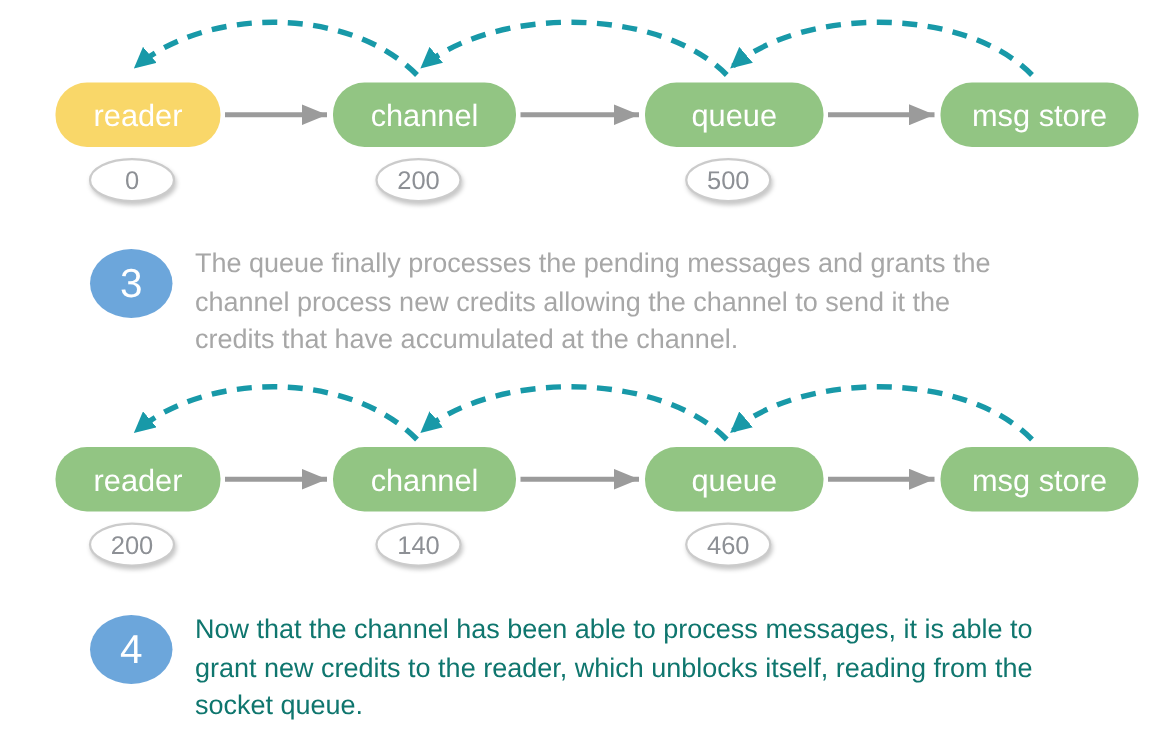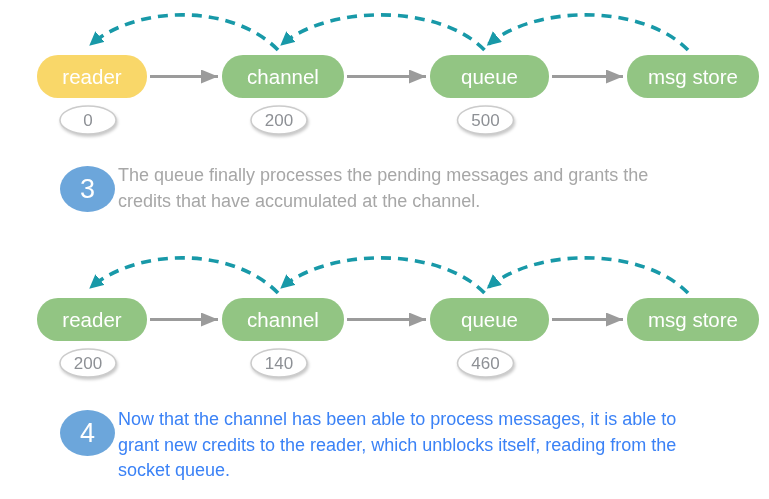--- a/index.html
+++ b/index.html
@@ -17,21 +17,21 @@
   .step{position:absolute;left:0;width:769px;}
   #step-0{top:163px;}
   #step-1{top:407px;}
   .step-badge{
     position:absolute;left:28px;top:3px;
     width:55px;height:46px;border-radius:50%;
     display:flex;align-items:center;justify-content:center;
     color:#ffffff;font-size:27px;
   }
   .step-text{
-    position:absolute;left:86px;top:0;
+    position:absolute;left:98px;top:0;
     font-size:18px;line-height:25.7px;color:#a7a7a7;
     white-space:nowrap;
   }
   .flow-node-label{fill:#ffffff;font-size:20.5px;font-family:"Liberation Sans",sans-serif;}
   .credit-label{font-size:17px;font-family:"Liberation Sans",sans-serif;}
 </style>
 </head>
 <body>
 
 <div class="canvas">
@@ -80,20 +80,21 @@
         <text x="661" y="84" text-anchor="middle" fill="#ffffff" class="flow-node-label">msg store</text>
       </g>
     </svg>
 
   <div class="step" id="step-0">
     <div class="step-badge" style="background: rgb(108, 166, 219);">
       <span>3</span>
     </div>
     <div class="step-text" style="color: rgb(167, 167, 167);">
       <div>The queue finally processes the pending messages and grants the</div>
+      <div>channel process new credits allowing the channel to send it the</div>
       <div>credits that have accumulated at the channel.</div>
     </div>
   </div>
 
   <svg id="row-1" class="flow-row" viewBox="0 0 769 145">
       <defs>
         <marker id="gh1" markerUnits="userSpaceOnUse" markerWidth="18" markerHeight="14" refX="17" refY="7" orient="auto">
           <path d="M0,0 L17,7 L0,14 Z" fill="#9b9b9b"></path>
         </marker>
         <marker id="th1" markerUnits="userSpaceOnUse" markerWidth="16" markerHeight="14" refX="13" refY="7" orient="auto">
@@ -133,20 +134,20 @@
       <g>
         <rect x="595" y="55" width="132" height="43" rx="21" ry="21" fill="#92c583"></rect>
         <text x="661" y="84" text-anchor="middle" fill="#ffffff" class="flow-node-label">msg store</text>
       </g>
     </svg>
 
   <div class="step" id="step-1">
     <div class="step-badge" style="background: rgb(108, 166, 219);">
       <span>4</span>
     </div>
-    <div class="step-text" style="color: #3b82f6;">
+    <div class="step-text" style="color: #0f766e;">
       <div>Now that the channel has been able to process messages, it is able to</div>
       <div>grant new credits to the reader, which unblocks itself, reading from the</div>
       <div>socket queue.</div>
     </div>
   </div>
 
 </div>
 
 </body></html>

